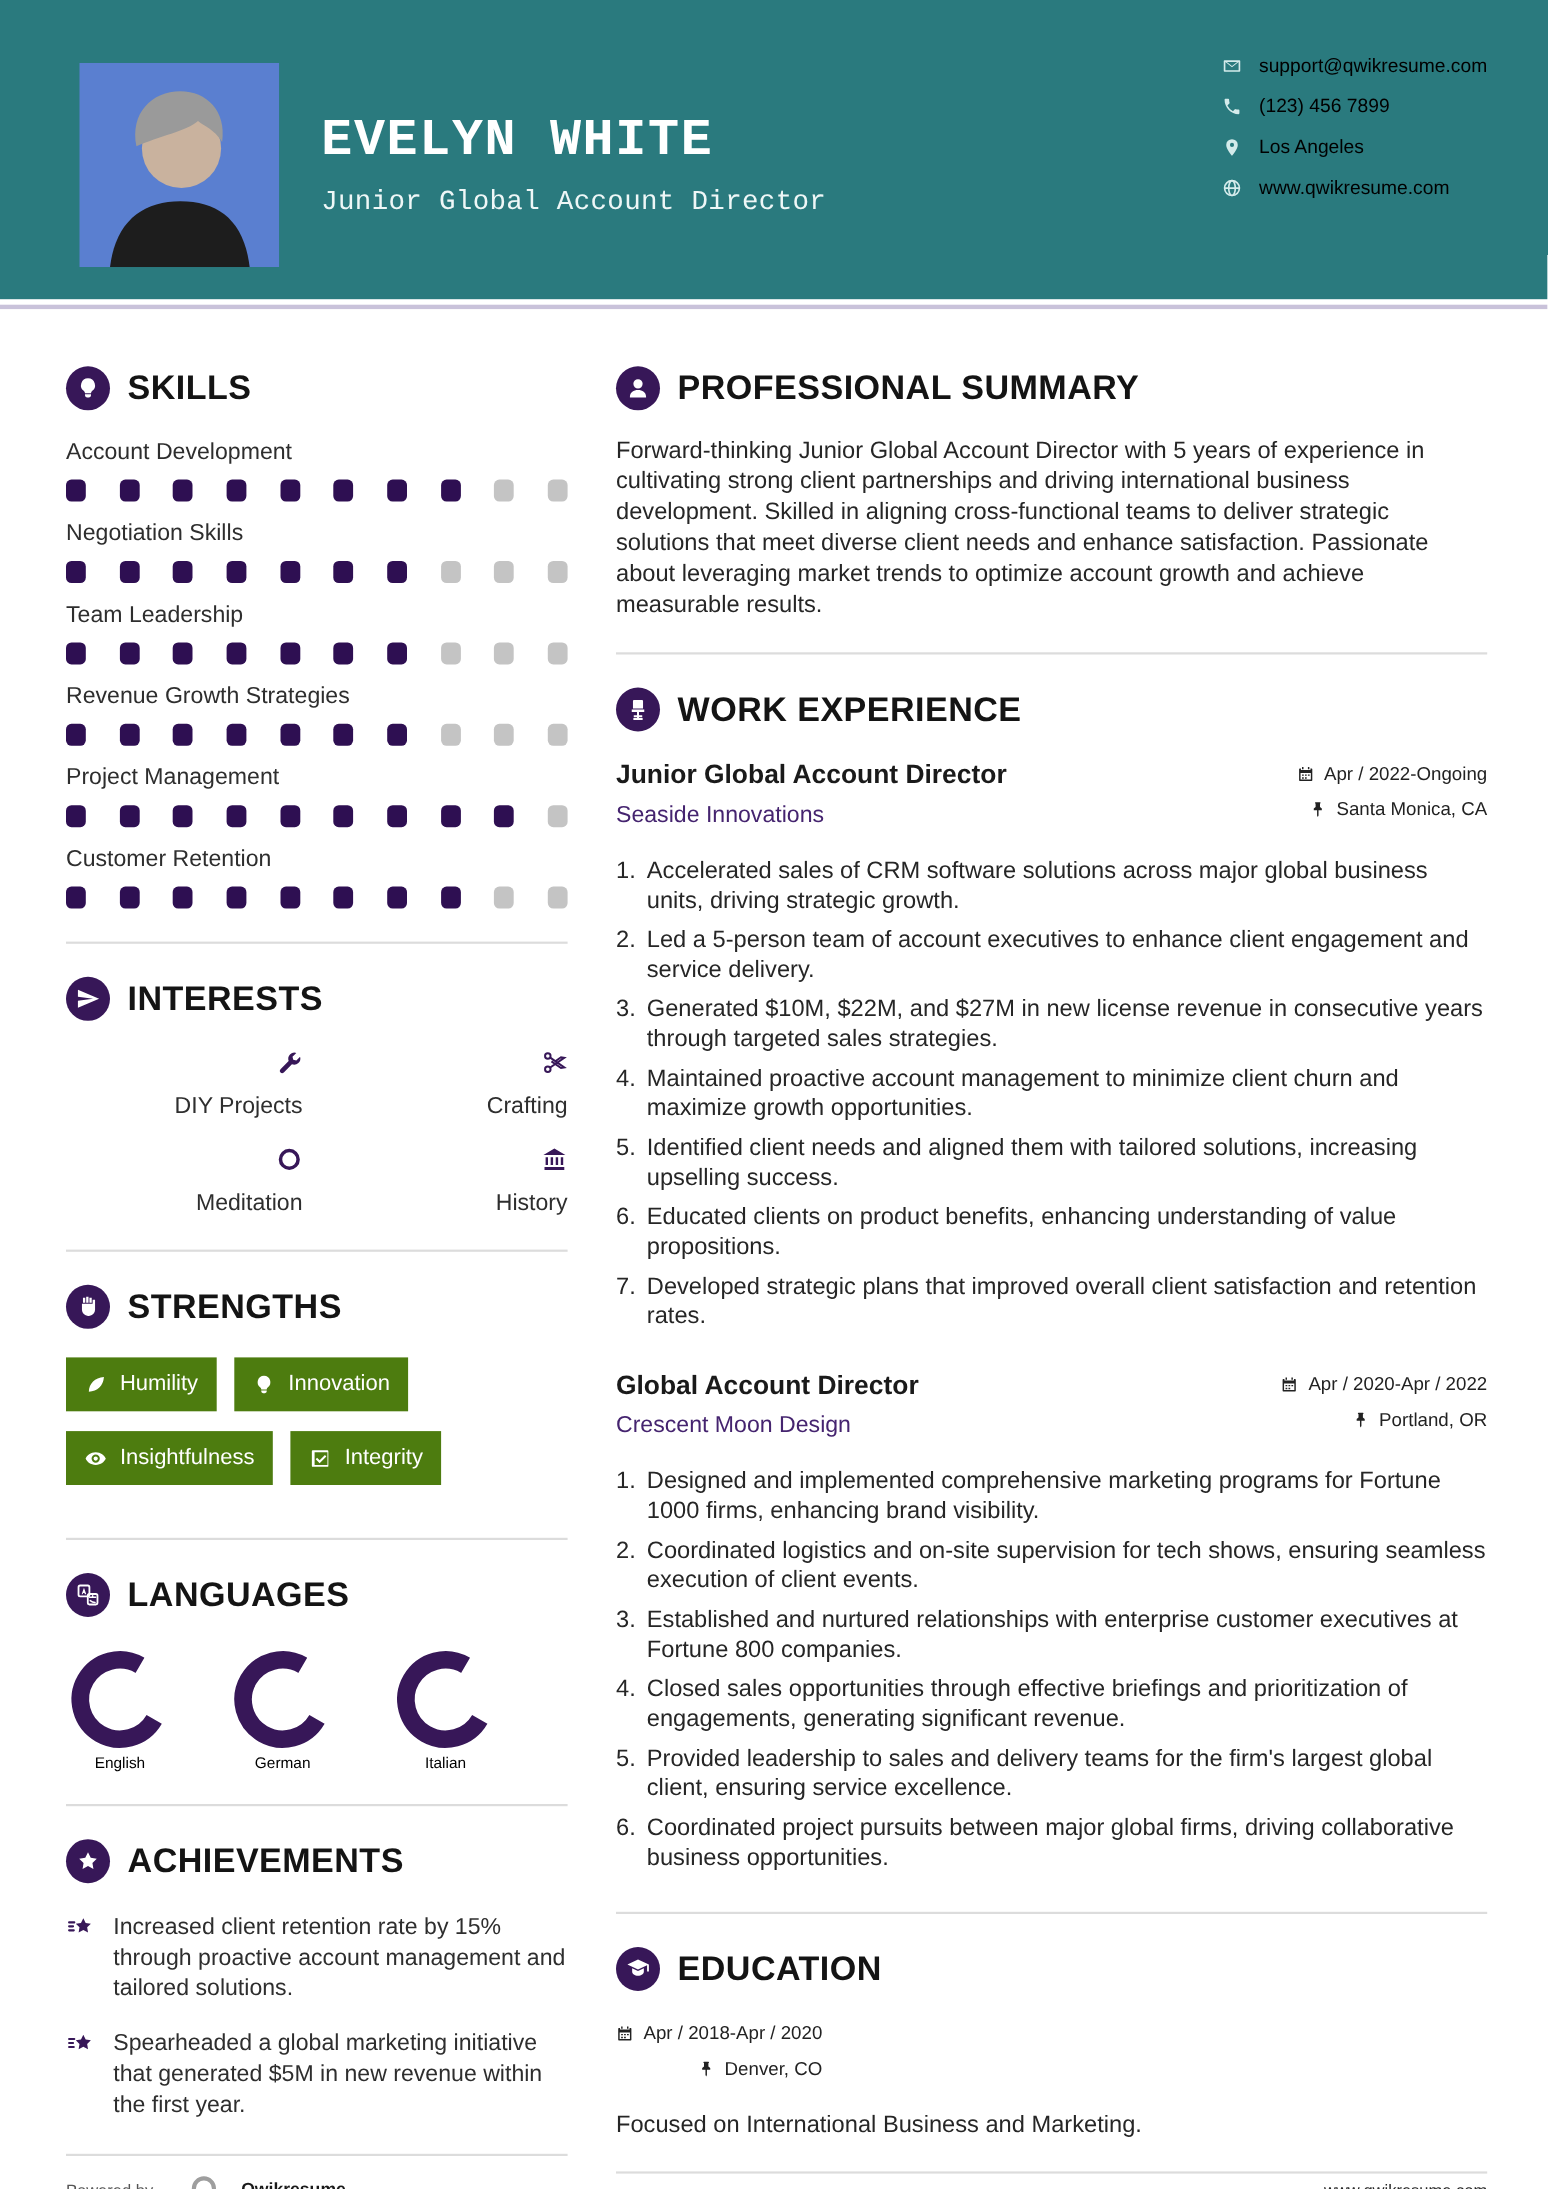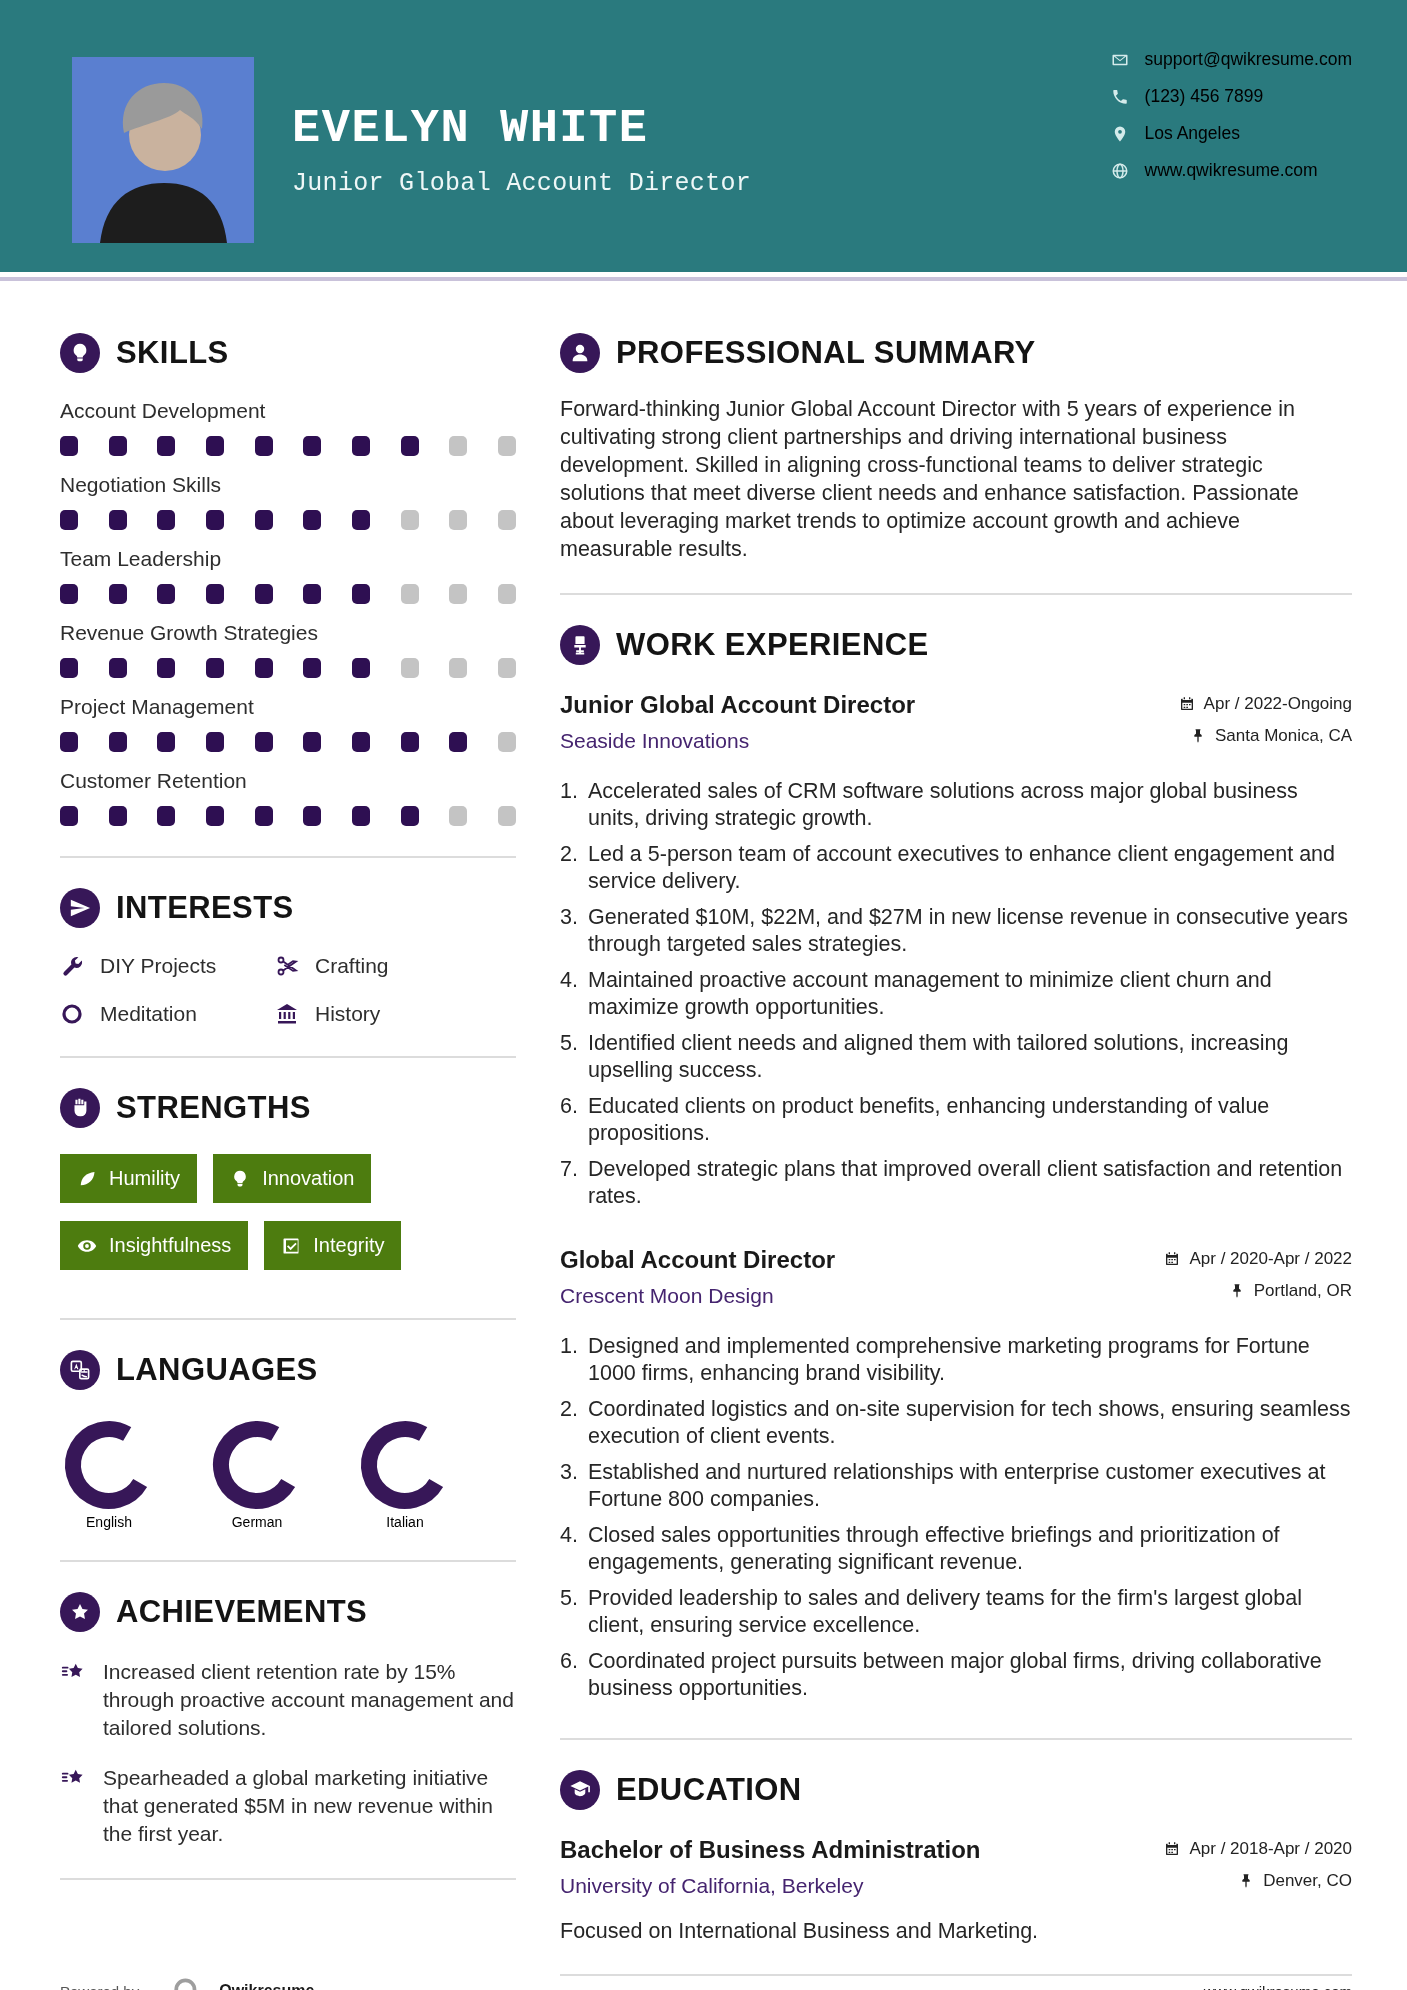--- a/index.html
+++ b/index.html
@@ -35,21 +35,21 @@
 
   
   .skill { margin-bottom:17px; }
   .skill-label { font-size:21px; color:#2e2e2e; margin-bottom:13px; }
   .dots { display:flex; justify-content:space-between; }
   .dot { width:18px; height:20px; border-radius:5px; background:#c4c4c4; }
   .dot.on { background:#2e0f52; }
 
   
   .interests-grid { display:grid; grid-template-columns:215px 1fr; row-gap:24px; }
-  .interest { display:flex; align-items:flex-end; gap:16px; font-size:21px; color:#2e2e2e; }
+  .interest { display:flex; align-items:flex-end; gap:16px; font-size:21px; color:#2e2e2e;flex-direction:column; }
   .interest .i { color:#371758; font-size:24px; }
 
   
   .pills { display:flex; flex-wrap:wrap; }
   .pill { background:#4d7c0f; color:#fff; display:inline-flex; align-items:center; gap:12px; font-size:20px; padding:13px 17px; margin:0 16px 18px 0; }
   .pill .i { font-size:20px; }
 
   
   .langs { display:flex; gap:50px; margin-top:6px; }
   .lang { width:98px; text-align:center; }
@@ -524,24 +524,20 @@
           <span class="sec-icon">
               <svg viewBox="0 0 24 24">
                 <path fill="currentColor" d="M12 2.5L1.5 7.5 12 12.5l9-4.2v6.2h1.8V7.5L12 2.5z"></path>
                 <path fill="currentColor" d="M6.2 11.3v3.5c0 2.2 2.6 4 5.8 4s5.8-1.8 5.8-4v-3.5L12 14l-5.8-2.7z"></path>
               </svg>
             </span>
           <h2 class="sec-title">EDUCATION</h2>
         </div>
         <div class="job" style="margin-bottom:0;">
           <div class="job-head">
-            <div>
-              <div class="job-role">Bachelor of Business Administration</div>
-              <div class="job-company">University of California, Berkeley</div>
-            </div>
             <div class="job-meta">
               <div class="meta-row">
                 <span class="i">
                     <svg viewBox="0 0 24 24">
                       <path fill="currentColor" d="M7 2h2v3H7zM15 2h2v3h-2zM4 4h1.5v2h13V4H20a1 1 0 0 1 1 1v15a1 1 0 0 1-1 1H4a1 1 0 0 1-1-1V5a1 1 0 0 1 1-1zm1 6v9h14v-9H5zm2 2h2.4v2H7v-2zm4 0h2.4v2H11v-2zm4 0h2.4v2H15v-2zm-8 4h2.4v2H7v-2zm4 0h2.4v2H11v-2z"></path>
                     </svg>
                   </span>
                 <span>Apr / 2018-Apr / 2020</span>
               </div>
               <div class="meta-row">

